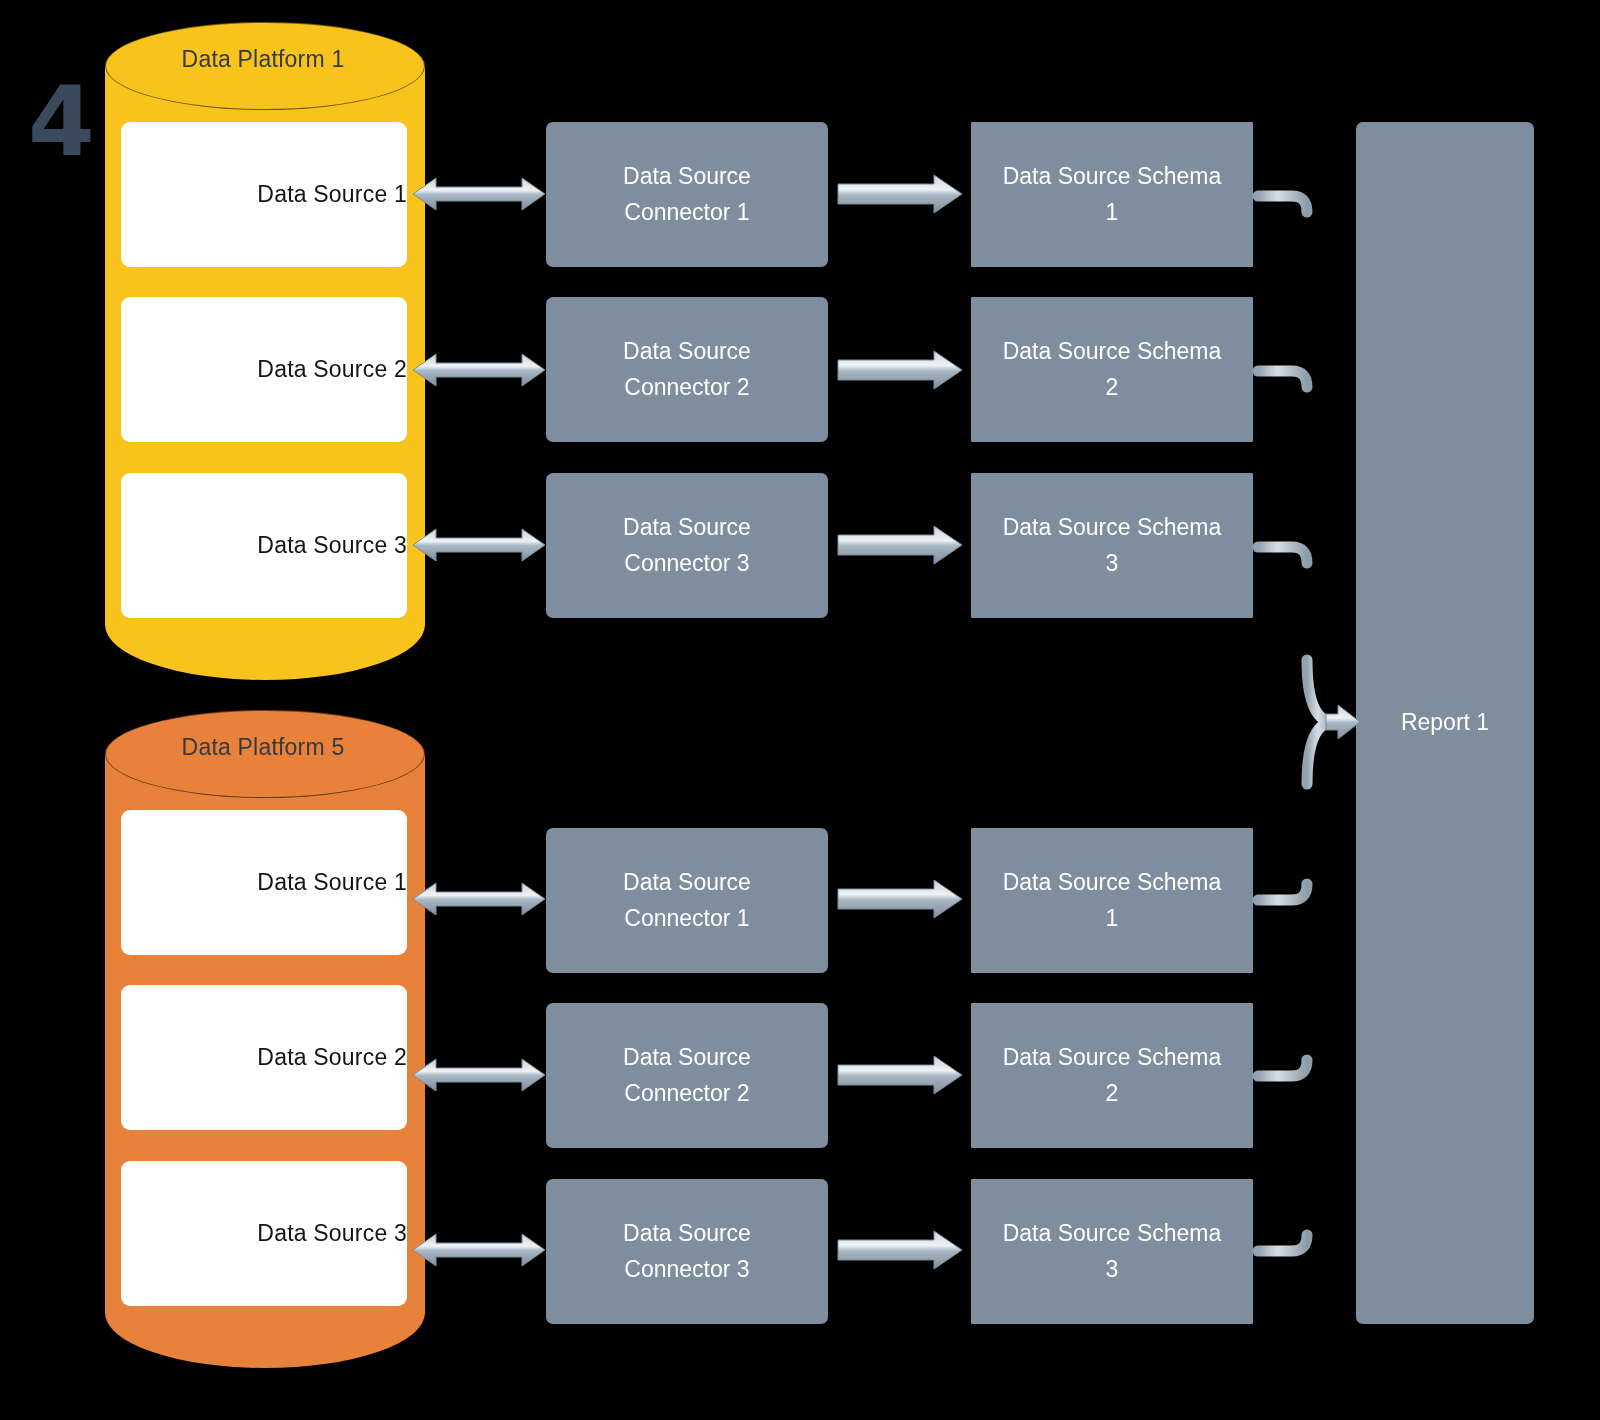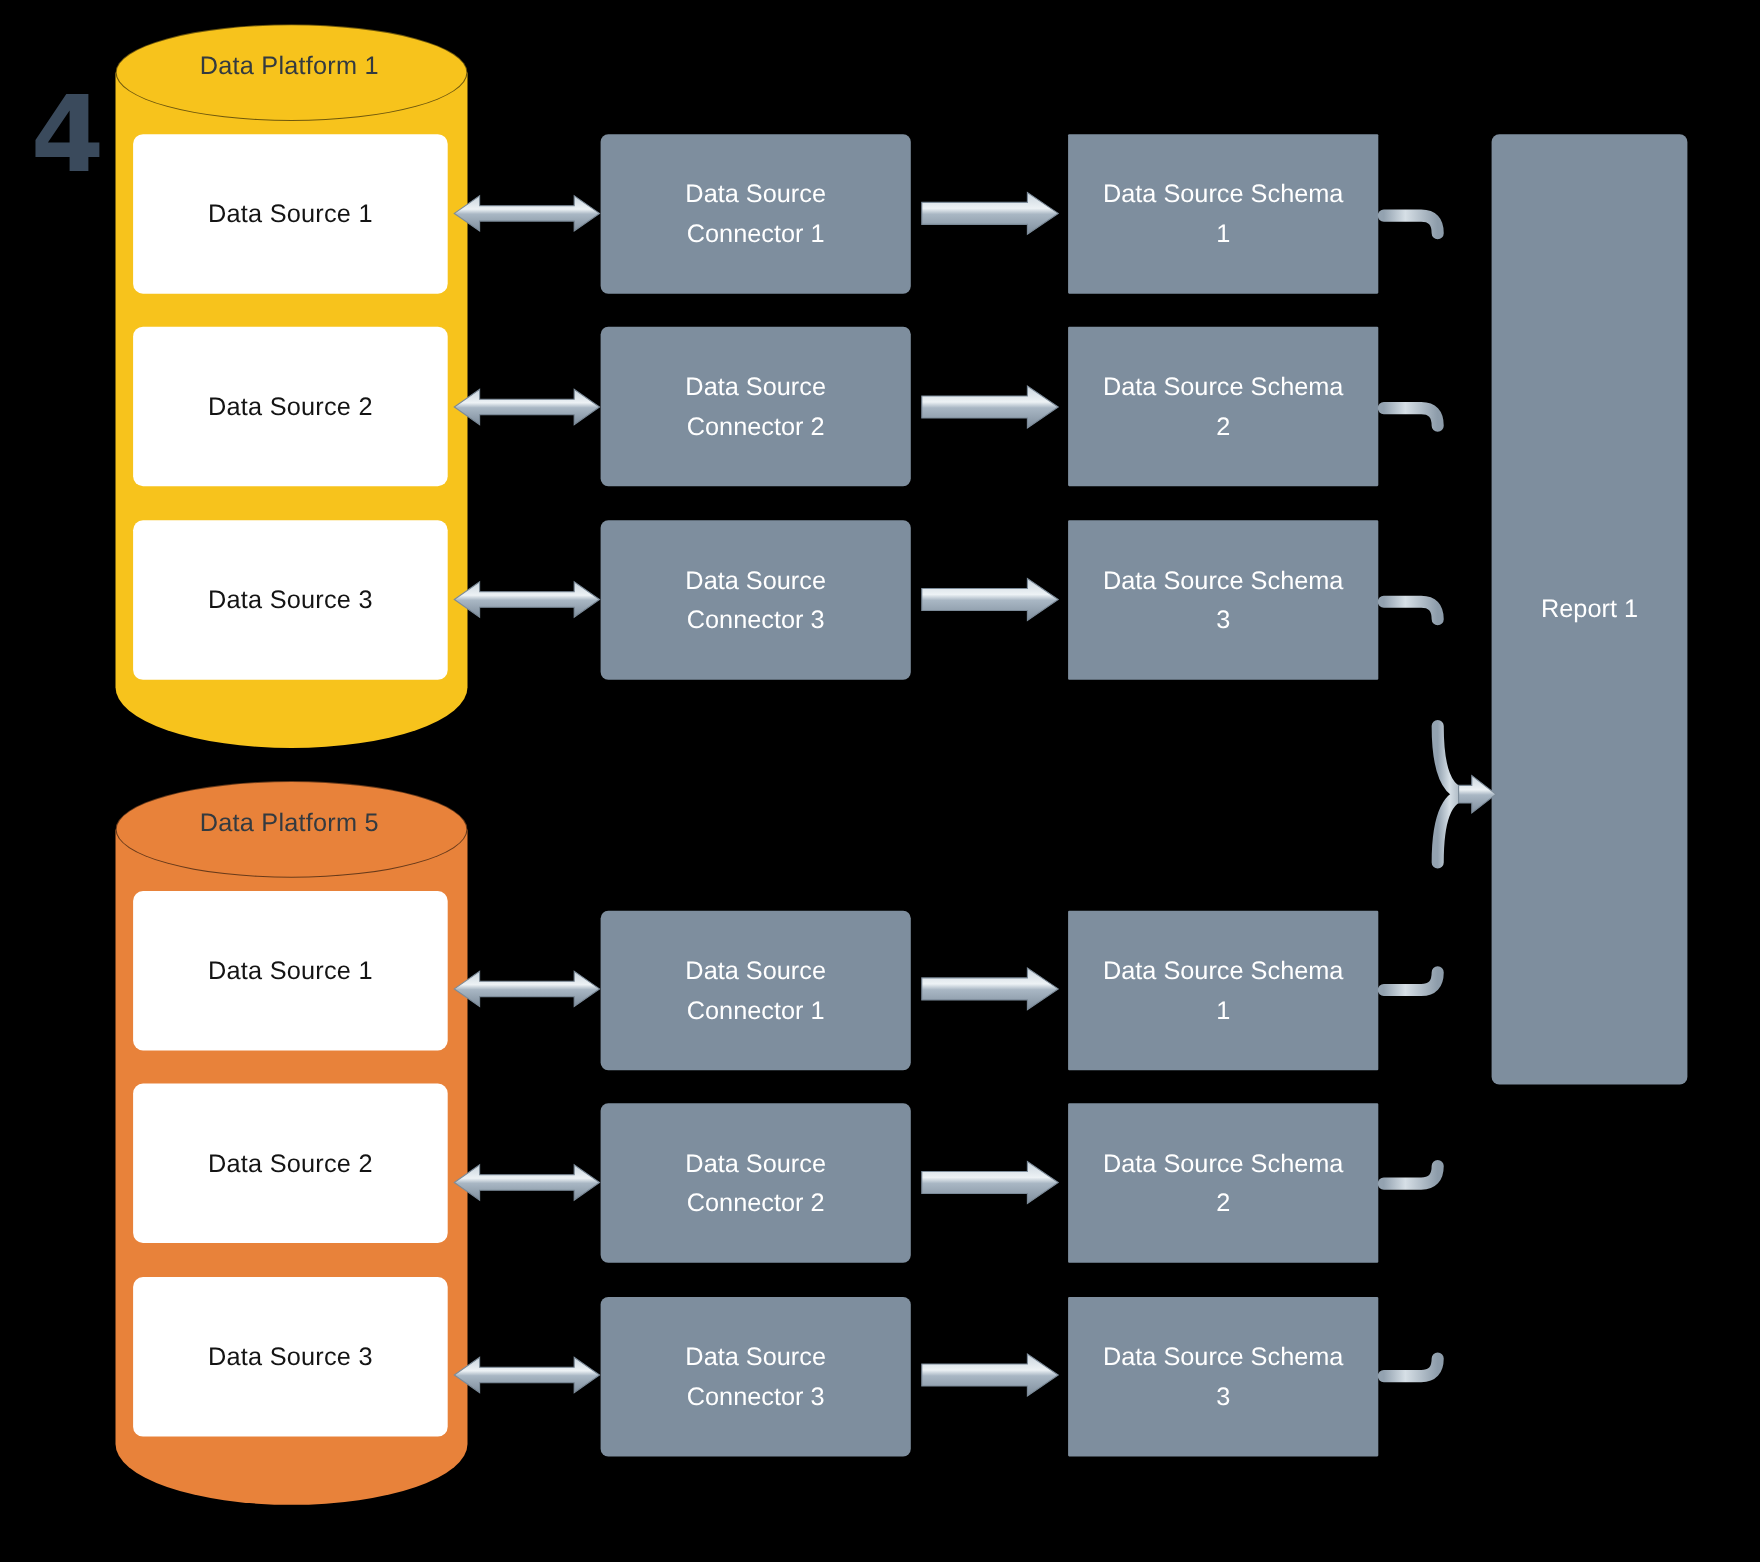--- a/index.html
+++ b/index.html
@@ -70,21 +70,21 @@
   .cyl-orange .cyl-body,
   .cyl-orange .cyl-top { background: #E8823A; }
 
   
   .source-box {
     position: absolute;
     background: #ffffff;
     border-radius: 9px;
     display: flex;
     align-items: center;
-    justify-content: center;
+    justify-content: flex-end;
     box-sizing: border-box;
   }
   .source-box span {
     font-size: 23px;
     color: #141414;
     letter-spacing: 0.2px;
   }
 
   
   .gbox {
@@ -217,21 +217,21 @@
       <span>2</span>
     </div>
   </div>
   <div class="gbox schema" style="left:971px; top:1179px; width:282px; height:145px;">
     <div>
       <span>Data Source Schema</span>
       <span>3</span>
     </div>
   </div>
 
-  <div class="gbox report" style="left:1356px; top:122px; width:178px; height:864px;">
+  <div class="gbox report" style="left:1356px; top:122px; width:178px; height:1202px;">
     <span>Report 1</span>
   </div>
 
   <svg class="arrow-svg" style="left:0; top:0; width:1600px; height:1420px;" viewBox="0 0 1600 1420">
     <defs>
       <linearGradient id="agrad" x1="0" y1="0" x2="0" y2="1">
         <stop offset="0%" stop-color="#C9D4DD"></stop>
         <stop offset="38%" stop-color="#EDF2F5"></stop>
         <stop offset="52%" stop-color="#A9B7C4"></stop>
         <stop offset="100%" stop-color="#7F8E9D"></stop>

